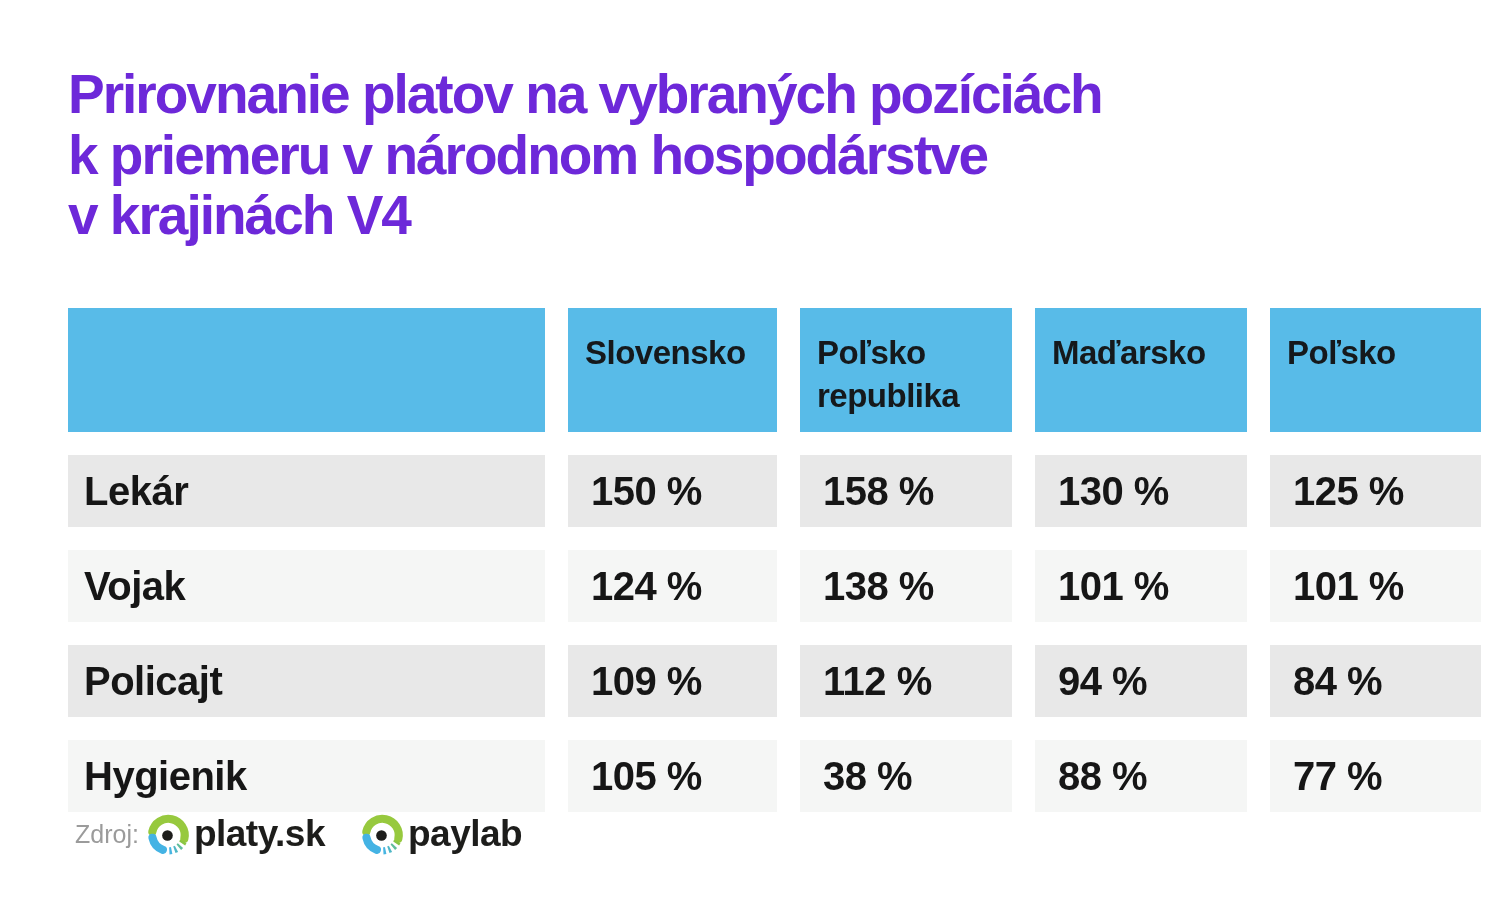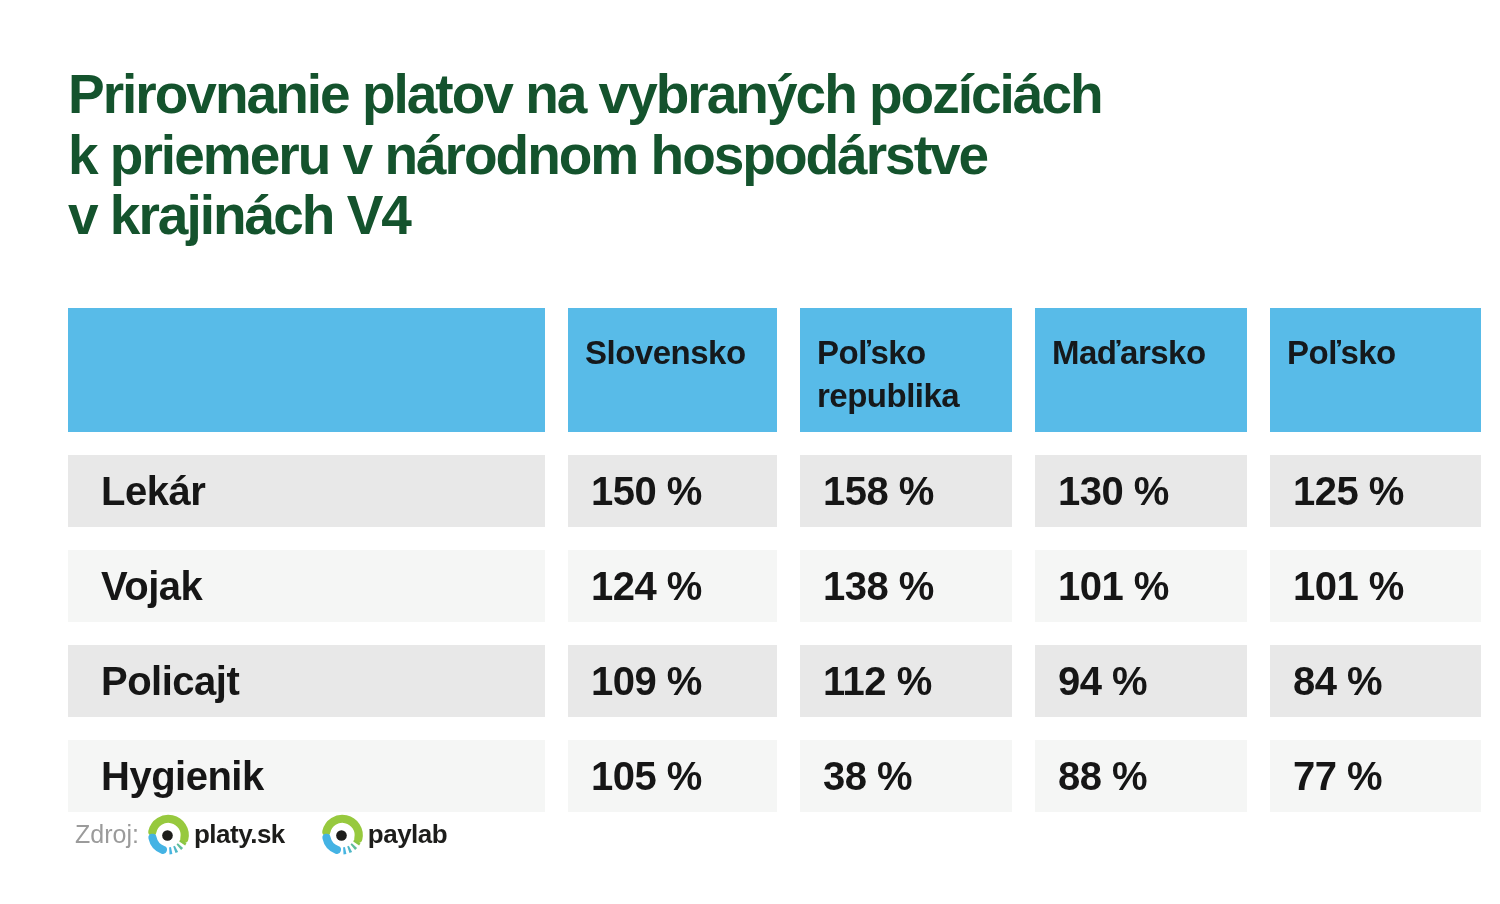--- a/index.html
+++ b/index.html
@@ -8,62 +8,62 @@
     font-family: "Liberation Sans", sans-serif;
     width: 1500px; height: 904px;
     position: relative; overflow: hidden;
     color: #111;
   }
   .canvas { position: absolute; inset: 0; background: #ffffff; }
 
   .title {
     position: absolute; left: 68px; top: 64px; width: 1280px;
     font-size: 55px; font-weight: 700; line-height: 1.1;
-    letter-spacing: -2px; color: #14532d;
+    letter-spacing: -2px; color: #6d28d9;
     white-space: pre-line;
   }
 
   .v4-table {
     position: absolute; left: 68px; top: 308px; width: 1345px;
     display: grid;
     grid-template-columns: 477px 209px 212px 212px 211px;
     grid-template-rows: 124px 72px 72px 72px 72px;
     gap: 23px;
     background: #ffffff;
   }
   .cell { display: flex; align-items: center; }
   .head {
     background: #58bbe8;
     align-items: flex-start;
     padding-top: 24px; padding-left: 17px; padding-right: 10px;
     font-size: 33px; font-weight: 700; line-height: 1.3;
     letter-spacing: -0.5px; color: #15191c;
   }
   .head.corner { padding: 0; }
-  .rowlabel { padding-left: 33px; }
+  .rowlabel { padding-left: 16px; }
   .val { padding-left: 23px; }
   .body-cell {
     font-size: 40px; font-weight: 700; letter-spacing: -0.5px;
     color: #161616;
   }
   .bg-odd  { background: #e8e8e8; }
   .bg-even { background: #f5f6f5; }
 
   .footer {
     position: absolute; left: 75px; top: 806px; height: 56px;
     display: flex; align-items: center;
   }
   .source-label {
     font-size: 25px; color: #9b9b9b; font-weight: 400;
     margin-right: 6px;
   }
   .brand { display: flex; align-items: center; margin-right: 34px; }
   .brand svg { width: 47px; height: 47px; display: block; }
   .brand-name {
-    font-size: 26px; font-weight: 700; color: #1d1d1b;
+    font-size: 37px; font-weight: 700; color: #1d1d1b;
     letter-spacing: -0.5px; margin-left: 2px;
   }
 </style>
 </head>
 <body>
 
 <div class="canvas">
 
   <div class="title">Prirovnanie platov na vybraných pozíciách
 k priemeru v národnom hospodárstve

